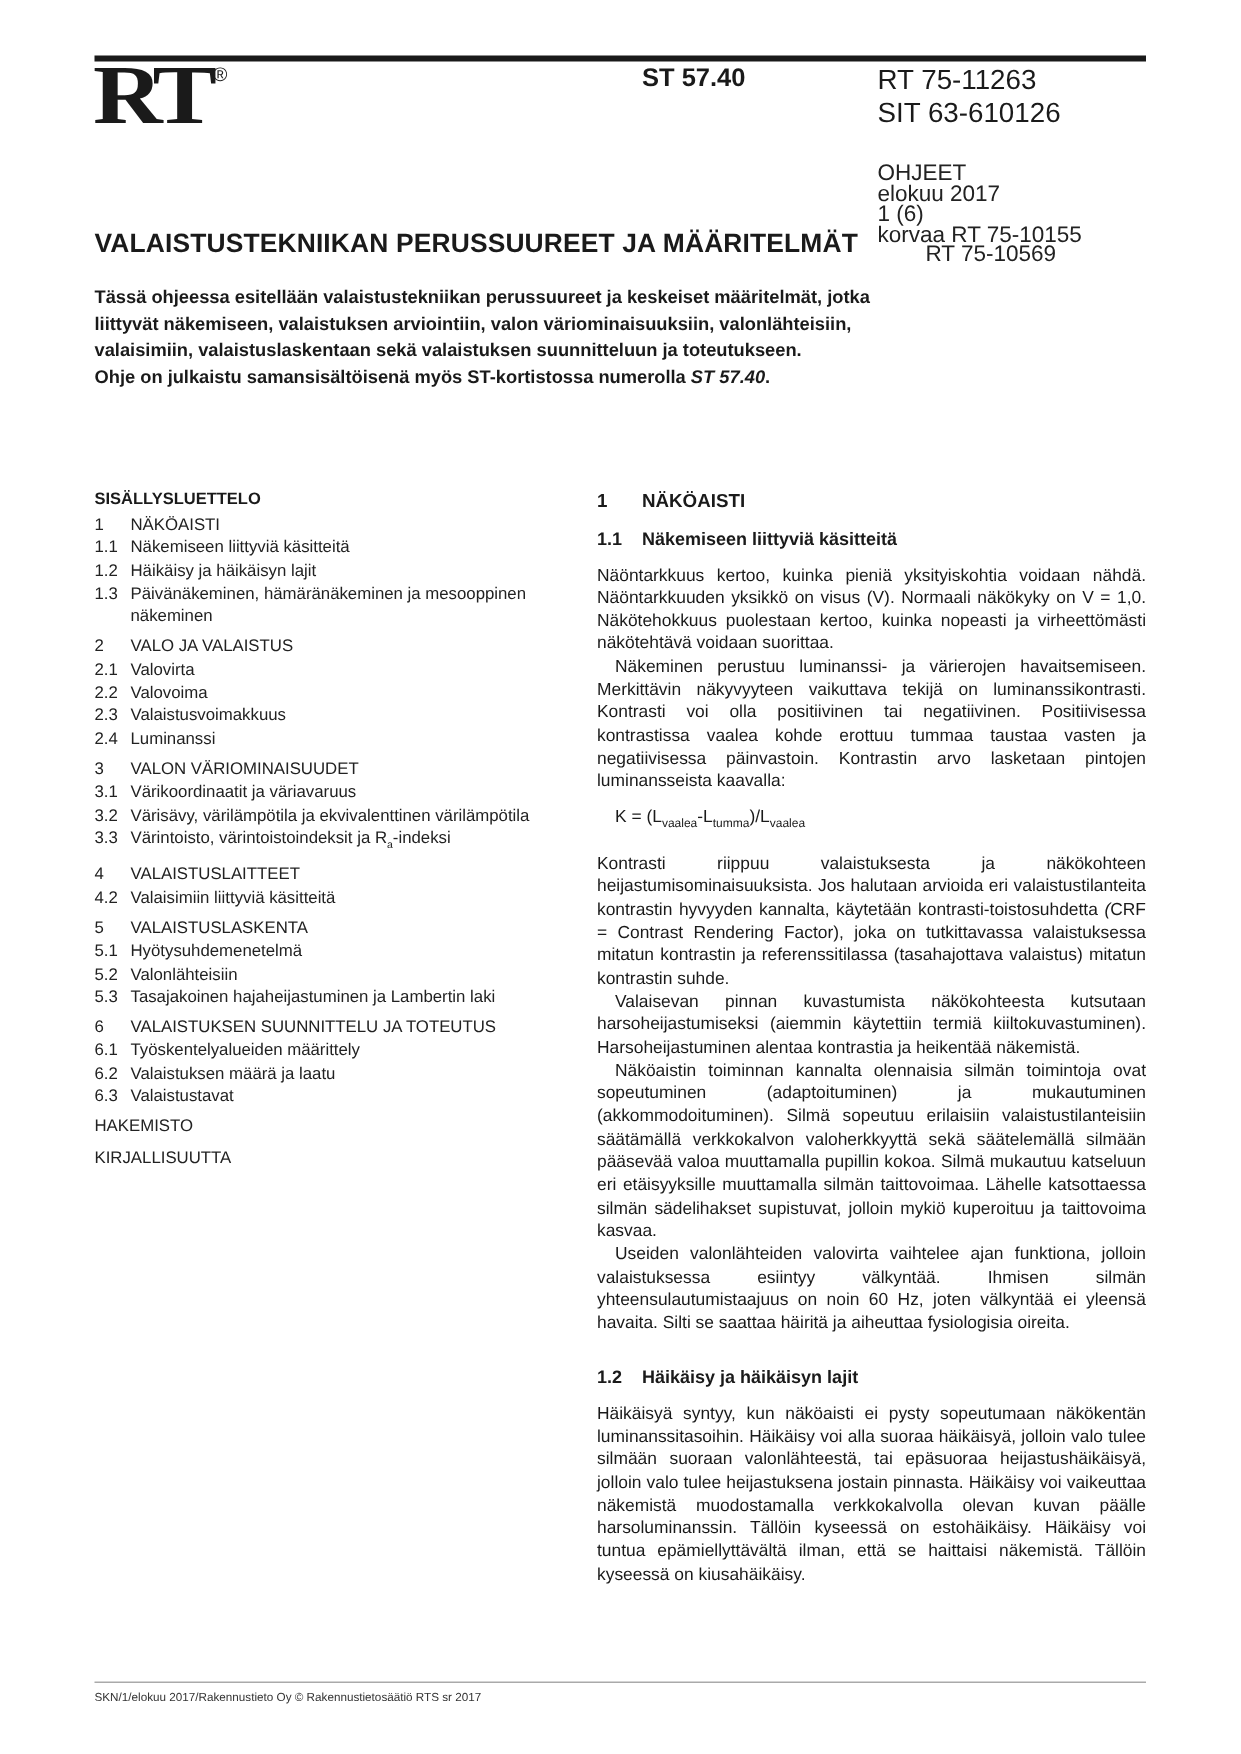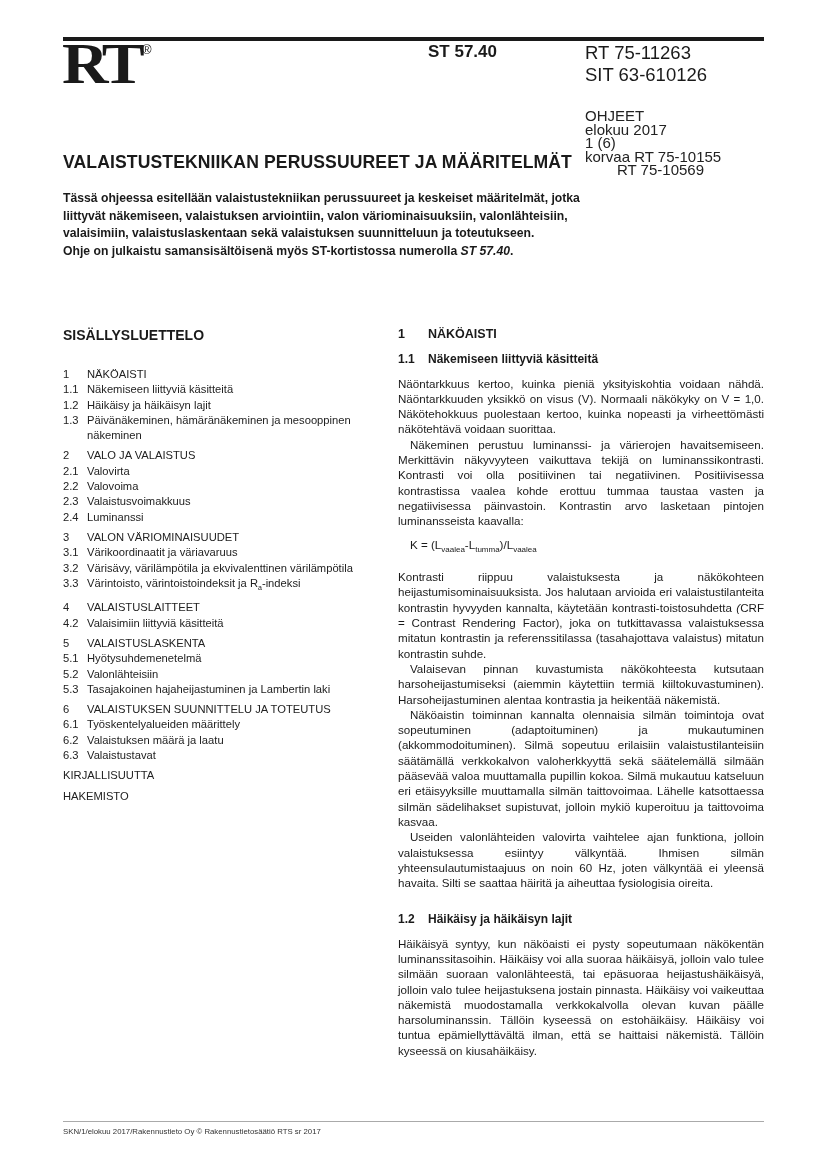--- a/index.html
+++ b/index.html
@@ -13,21 +13,21 @@
   .reg { left: 142px; top: 42px; font-size: 13px; font-family: "Liberation Sans", sans-serif; }
   .st-code { left: 428px; top: 42px; font-family: "Liberation Sans", sans-serif; font-weight: bold; font-size: 17px; }
   .rt-codes { left: 585px; top: 42px; font-family: "Liberation Sans", sans-serif; font-weight: normal; font-size: 18.5px; line-height: 22px; }
   .meta { left: 585px; top: 109px; font-family: "Liberation Sans", sans-serif; font-size: 15px; line-height: 13.6px; color: #222; }
   .meta .indent { padding-left: 32px; }
   .title { left: 63px; top: 152px; font-family: "Liberation Sans", sans-serif; font-weight: bold; font-size: 17.6px; letter-spacing: 0.1px; }
   .intro { left: 63px; top: 190px; width: 520px; font-family: "Liberation Sans", sans-serif; font-weight: bold; font-size: 12.2px; line-height: 17.5px; }
   .intro i { font-style: italic; }
 
   .toc { left: 63px; top: 327px; width: 320px; font-family: "Liberation Sans", sans-serif; font-size: 11.2px; color: #222; }
-  .toc-title { font-weight: bold; font-size: 14px; margin-bottom: 24px; color:#1a1a1a; }
+  .toc-title { font-weight: bold; font-size: 11px; margin-bottom: 4px; color:#1a1a1a; }
   .toc-row { display: flex; line-height: 15.3px; }
   .toc-row .num { width: 24px; flex: none; }
   .toc-row.main { margin-top: 5px; }
   .toc-row.first { margin-top: 0; }
   .toc-plain { line-height: 15.3px; margin-top: 5px; }
 
   .col { left: 398px; top: 327px; width: 366px; font-family: "Liberation Sans", sans-serif; font-size: 11.6px; line-height: 15.3px; color: #1a1a1a; text-align: justify; }
   .h1 { font-weight: bold; font-size: 12.5px; display: flex; margin-bottom: 10px; }
   .h1 .n { width: 30px; flex: none; }
   .h2 { font-weight: bold; font-size: 12px; display: flex; margin-bottom: 8px; }
@@ -156,22 +156,22 @@
         <span><span>Työskentelyalueiden määrittely</span></span>
       </div>
       <div class="toc-row">
         <span class="num">6.2</span>
         <span><span>Valaistuksen määrä ja laatu</span></span>
       </div>
       <div class="toc-row">
         <span class="num">6.3</span>
         <span><span>Valaistustavat</span></span>
       </div>
+      <div class="toc-plain">HAKEMISTO</div>
       <div class="toc-plain">KIRJALLISUUTTA</div>
-      <div class="toc-plain">HAKEMISTO</div>
     </div>
 </div>
 
 <div class="abs col">
   <div class="h1">
       <span class="n">1</span>
       <span>NÄKÖAISTI</span>
     </div>
   <div class="h2">
       <span class="n">1.1</span>

